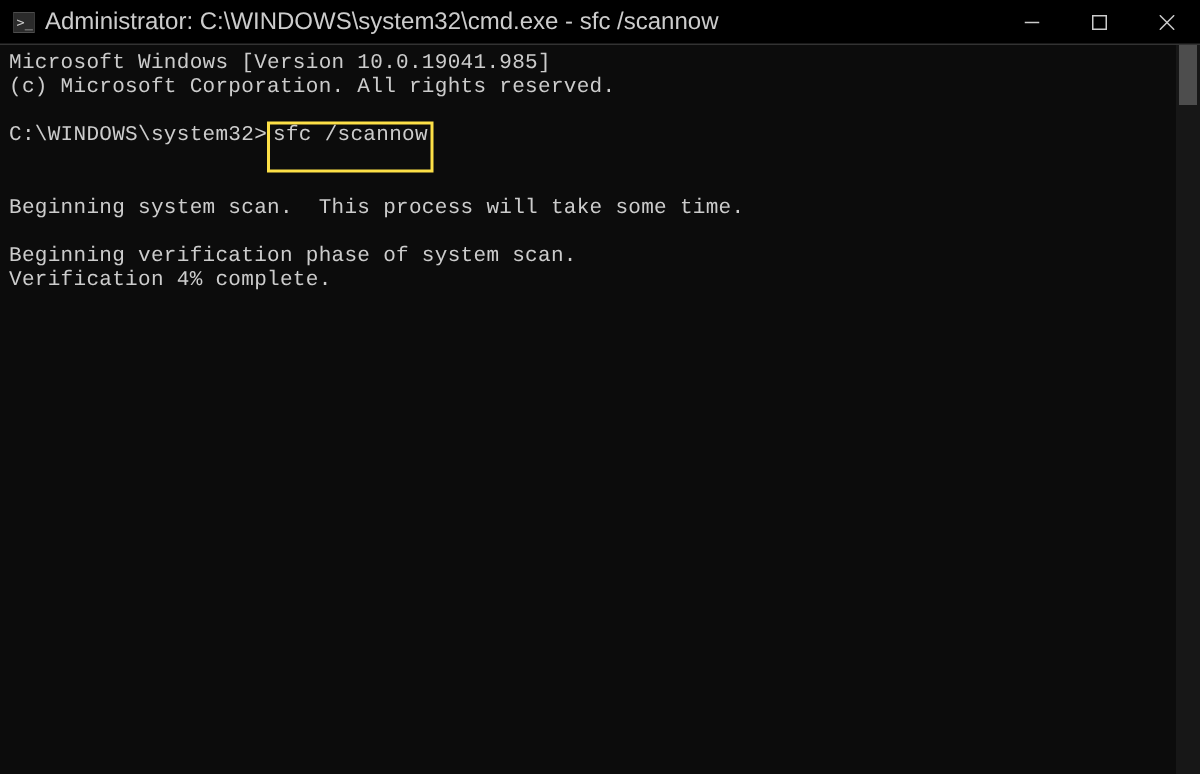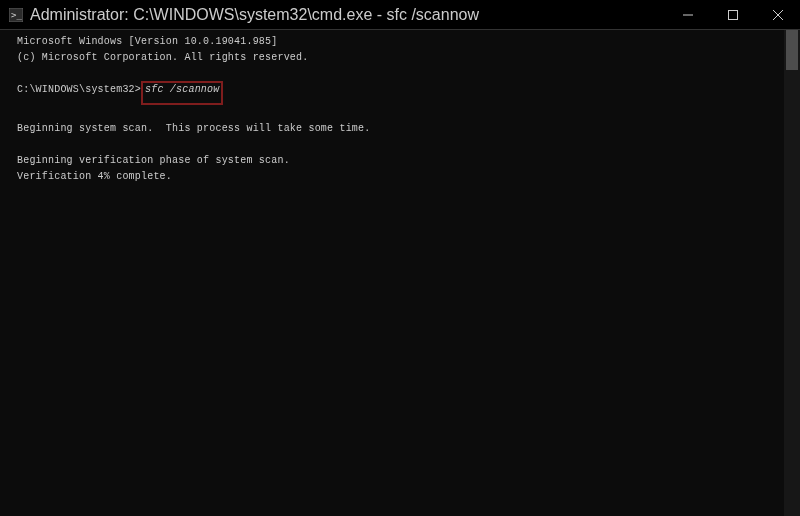--- a/index.html
+++ b/index.html
@@ -54,50 +54,49 @@
       font-family: 'Segoe UI', sans-serif;
     }
     .terminal-body {
       background: #0c0c0c;
       height: calc(100% - 30px);
       position: relative;
       display: flex;
     }
     .terminal-content {
       flex: 1;
-      padding: 4px 17px;
+      padding: 4px 6px;
       color: #cccccc;
-      font-size: 10px;
+      font-size: 14px;
       line-height: 16px;
       font-family: Consolas, 'Courier New', monospace;
       white-space: pre;
       letter-spacing: 0.2px;
     }
     .scrollbar {
       width: 16px;
       background: #171717;
       position: relative;
     }
     .scrollbar-thumb {
       position: absolute;
       top: 0;
       left: 2px;
       right: 2px;
       height: 40px;
       background: #4d4d4d;
     }
     .highlight-box {
-      border: 2px solid #7f1d1d;
+      border: 2px solid #fde047;
       padding: 0 2px;
       display: inline-block;
       line-height: 14px;
-      height: 24px;
+      height: 34px;
       margin-top: -1px;
       vertical-align: top;
-      font-style: italic;
     }
     .line {
       display: block;
       min-height: 16px;
     }
   </style>
 </head>
 <body>
 
 <div class="titlebar">

